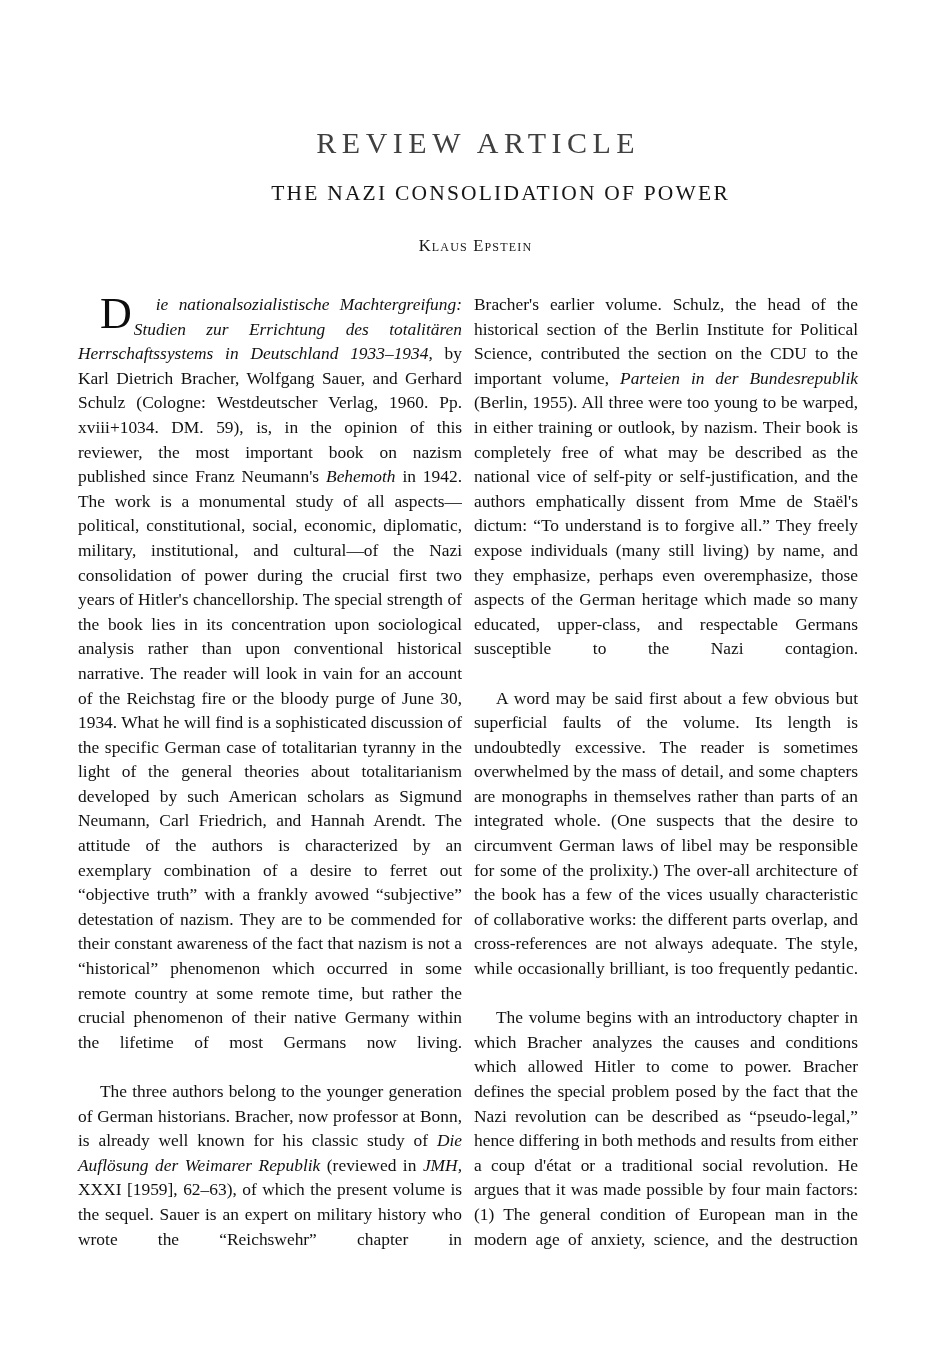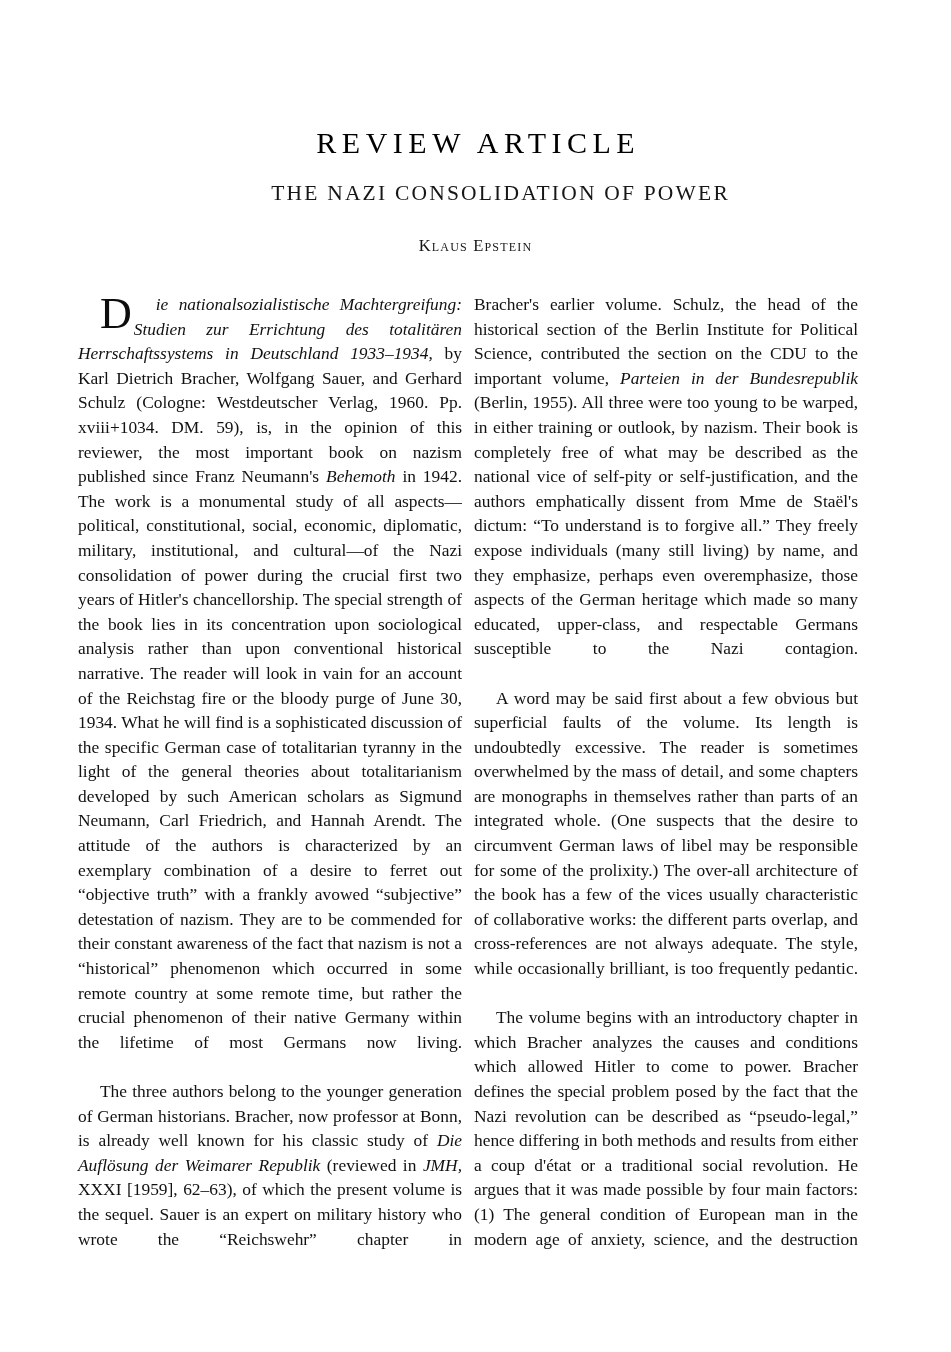--- a/index.html
+++ b/index.html
@@ -27,21 +27,21 @@
   .masthead {
     position: absolute;
     left: 0;
     top: 126px;
     width: 951px;
     text-align: center;
   }
   .review-article {
     font-size: 30px;
     letter-spacing: 5.5px;
-    color: #000000;
+    color: #404040;
     line-height: 1.1;
     font-weight: 400;
     text-indent: 5.5px;
   }
   .article-title {
     margin-top: 22px;
     font-size: 21.5px;
     letter-spacing: 2.2px;
     color: #161616;
     line-height: 1.15;

